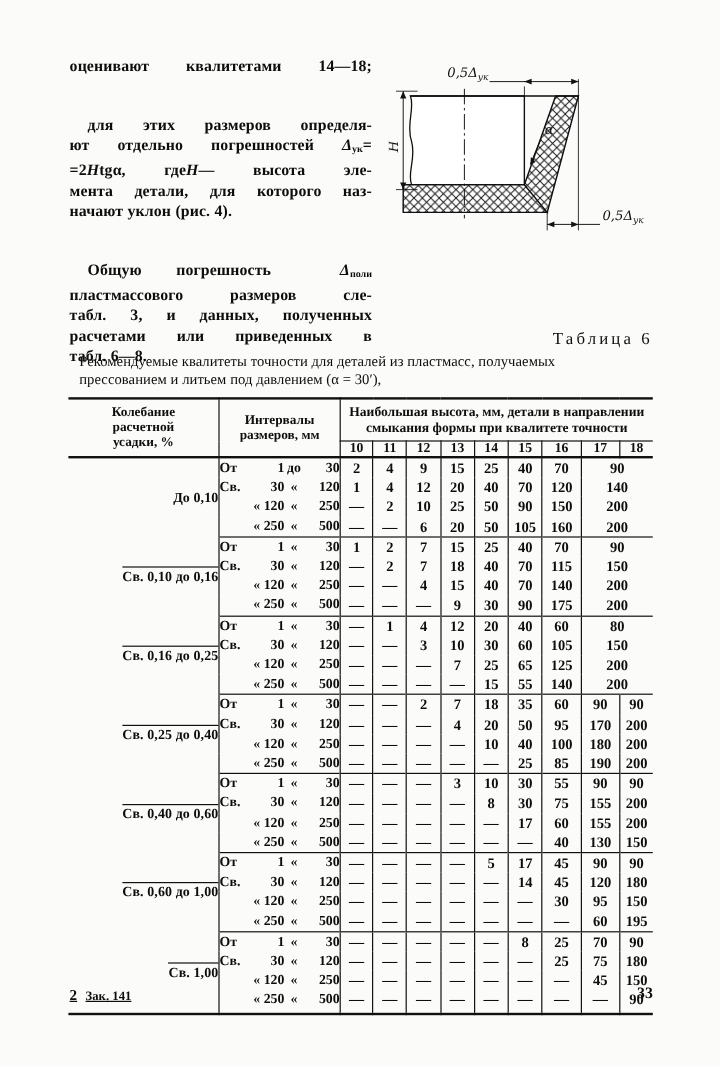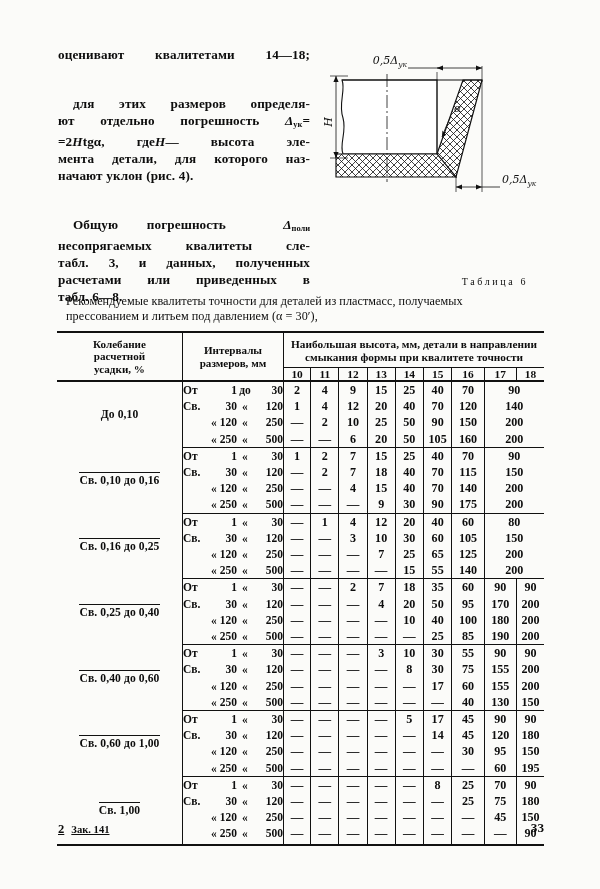--- a/index.html
+++ b/index.html
@@ -42,22 +42,22 @@
   .figcap{
     position:absolute;left:266px;top:160px;width:218px;
     font-size:10.6px;line-height:12.6px;
     text-align:justify;text-align-last:left;
     font-weight:600;
     letter-spacing:0.05px;
   }
 
   
   .tbl-no{
-    position:absolute;right:72px;top:276px;
-    font-size:10px;letter-spacing:2.6px;font-weight:500;
+    position:absolute;right:56px;top:276px;
+    font-size:14px;letter-spacing:2.6px;font-weight:500;
   }
   .tbl-title{
     position:absolute;left:66px;top:294px;width:470px;
     font-size:12.2px;line-height:14.6px;font-weight:400;
     letter-spacing:0.05px;
   }
 
   
   .tbl-wrap{position:absolute;left:57px;top:331px;width:487px;}
   table.main{
@@ -80,21 +80,21 @@
   th.vl{border-left:1.4px solid #111;}
   td.vl{border-left:1.4px solid #111;}
 
   th.qnum{
     font-size:11.4px;font-weight:600;text-align:center;
     padding:4px 0 5px;
   }
 
   
   td.grp{
-    font-size:11.6px;text-align:center;vertical-align:top;
+    font-size:11.6px;text-align:right;vertical-align:top;
     padding-top:1px;white-space:nowrap;letter-spacing:0.1px;
   }
   td.grp .gl{display:inline-block;}
   td.iv{
     font-size:11.5px;white-space:nowrap;
     padding:0 4px 0 4px;height:16.2px;line-height:16.2px;
   }
   td.num{
     text-align:center;font-size:12.1px;
     height:16.2px;line-height:16.2px;
@@ -123,26 +123,26 @@
 </head>
 <body>
 
 <div class="page">
 
   <div class="top">
 
     <div class="col-text">
       <p><span>оценивают квалитетами 14—18;</span></p>
       <p class="ind"><span>для этих размеров определя-</span></p>
-      <p><span>ют отдельно погрешность </span><span class="frac">Δ</span><sub class="sb">ук</sub><span>=</span></p>
+      <p><span>ют отдельно погрешностей </span><span class="frac">Δ</span><sub class="sb">ук</sub><span>=</span></p>
       <p><span>=2</span><span class="frac">H</span><span>tgα, где</span><span class="frac">H</span><span>— высота эле-</span></p>
       <p><span>мента детали, для которого наз-</span></p>
       <p class="last"><span>начают уклон (рис. 4).</span></p>
       <p class="ind"><span>Общую погрешность</span>&nbsp;&nbsp;<span class="frac">Δ</span><sub class="sb">поли</sub></p>
-      <p><span>несопрягаемых квалитеты сле-</span></p>
+      <p><span>пластмассового размеров сле-</span></p>
       <p><span>табл. 3, и данных, полученных</span></p>
       <p><span>расчетами или приведенных в</span></p>
       <p class="last"><span>табл. 6—8.</span></p>
     </div>
 
     <div class="fig">
       <svg width="220" height="158" viewBox="0 0 220 158" xmlns="http://www.w3.org/2000/svg">
         <defs>
           <pattern id="xhatch" width="7" height="7" patternUnits="userSpaceOnUse">
             <rect width="7" height="7" fill="#ffffff"></rect>

